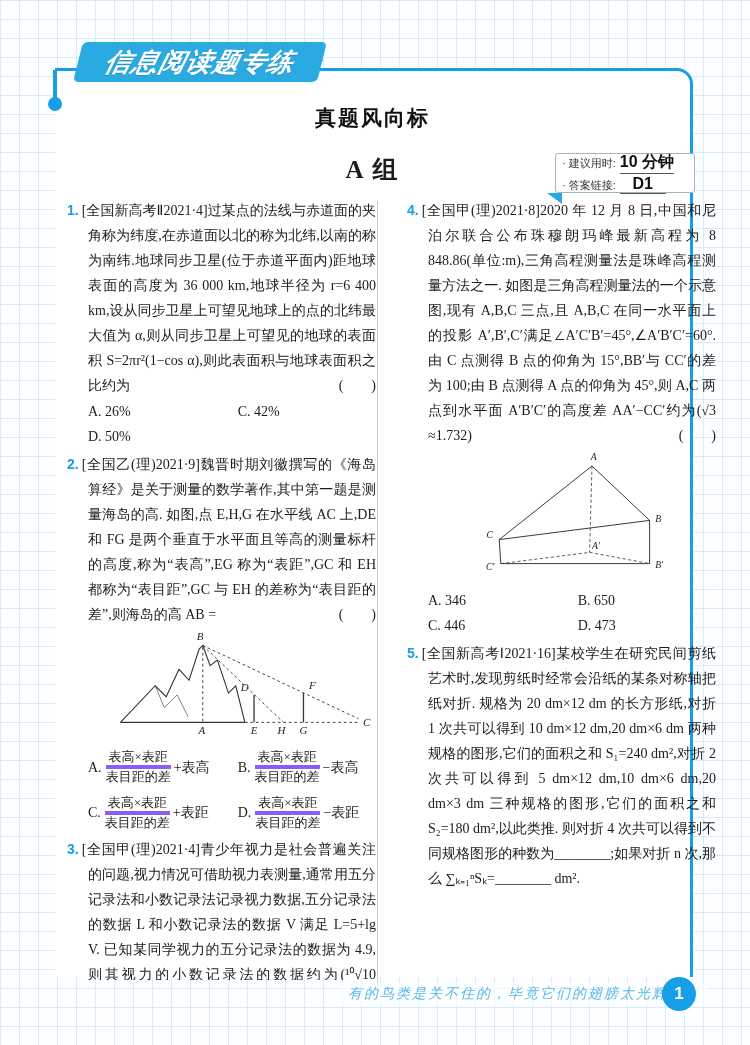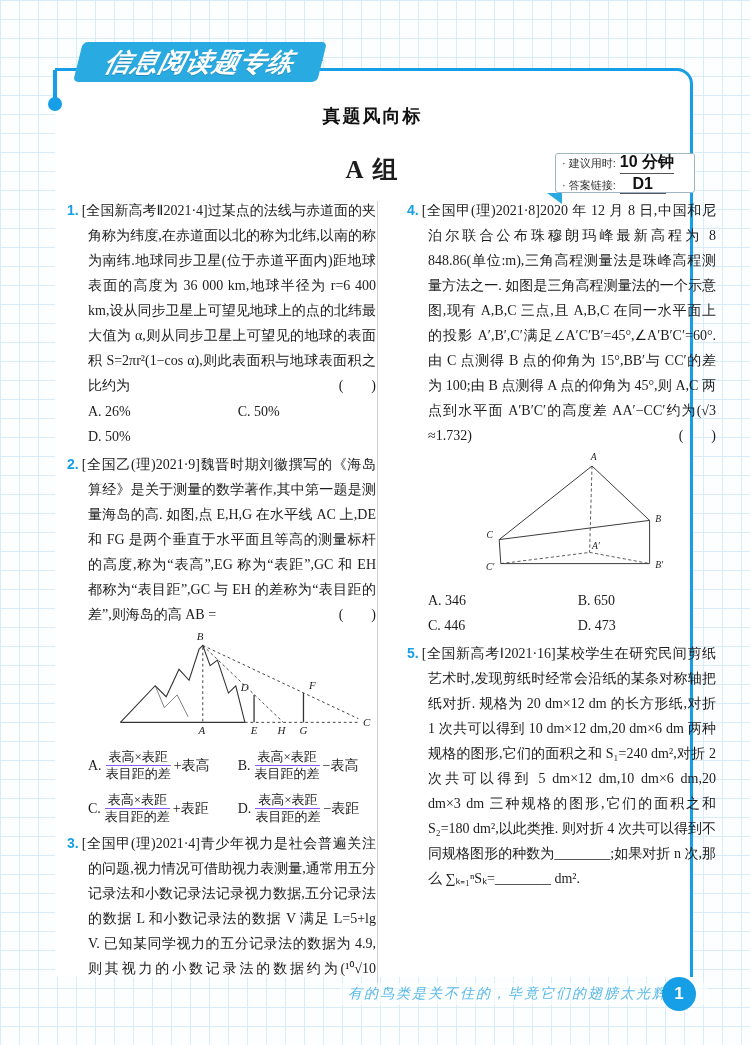--- a/index.html
+++ b/index.html
@@ -34,21 +34,21 @@
   .banner-fold {
     position:absolute; left:303px; top:60px; width:20px; height:22px;
     background:#1c1c1c; clip-path:polygon(0 0,100% 0,0 100%); z-index:2;
   }
   .banner-stem { position:absolute; left:53px; top:70px; width:4px; height:30px; background:#169fe6; z-index:4; }
   .banner-dot  { position:absolute; left:48px; top:97px; width:14px; height:14px; border-radius:50%; background:#169fe6; z-index:4; }
 
   
   .page-title {
     position:absolute; top:33px; left:0; right:0; text-align:center;
-    font-family:"Liberation Sans", sans-serif; font-weight:bold; font-size:18px; color:#111;
+    font-family:"Liberation Sans", sans-serif; font-weight:bold; font-size:21px; color:#111;
     letter-spacing:2px;
   }
   .group-heading {
     position:absolute; top:82px; left:0; right:0; text-align:center;
     font-size:25px; font-weight:bold; letter-spacing:2px;
   }
   
   .info-box {
     position:absolute; left:500px; top:82px; width:140px; height:40px;
     border:1px solid #9fb6c4; border-radius:3px; background:#fff;
@@ -80,21 +80,21 @@
   .option { text-indent:0; }
 
   .figure { text-indent:0; text-align:center; margin:2px 0; }
   .figure svg { display:inline-block; }
   .fig-label { font-family:"Liberation Serif", serif; font-style:italic; font-size:12px; fill:#222; }
 
   .frac-options { display:grid; grid-template-columns:52% 48%; row-gap:9px; text-indent:0; margin:4px 0 6px 0; line-height:1.25; }
   .frac-opt { display:flex; align-items:center; font-size:14px; }
   .opt-label { margin-right:4px; }
   .frac { display:inline-block; text-align:center; font-size:13px; }
-  .frac-num { display:block; border-bottom:1px solid #8b5cf6; padding:0 2px; }
+  .frac-num { display:block; border-bottom:4px solid #8b5cf6; padding:0 2px; }
   .frac-den { display:block; }
   .frac-tail { margin-left:3px; }
 
   
   .footer-quote {
     position:absolute; left:340px; top:983px;
     font-family:"DejaVu Sans", sans-serif; font-style:italic; font-size:14px;
     color:#56b8e9; letter-spacing:2px;
     background:rgba(255,255,255,0.6); padding:2px 8px; white-space:nowrap;
   }
@@ -134,21 +134,21 @@
   <div class="info-tail"></div>
 
   <div class="divider"></div>
 
   <div class="col col-left">
 
     <div class="question">
       <span class="qnum">1.</span><span class="qtext">[全国新高考Ⅱ2021·4]过某点的法线与赤道面的夹角称为纬度,在赤道面以北的称为北纬,以南的称为南纬.地球同步卫星(位于赤道平面内)距地球表面的高度为 36 000 km,地球半径为 r=6 400 km,设从同步卫星上可望见地球上的点的北纬最大值为 α,则从同步卫星上可望见的地球的表面积 S=2πr²(1−cos α),则此表面积与地球表面积之比约为</span><span class="paren">(　　)</span>
       <div class="options">
         <div class="option">A. 26%</div>
-        <div class="option">C. 50%</div>
+        <div class="option">C. 42%</div>
         <div class="option">D. 50%</div>
       </div>
     </div>
 
     <div class="question">
       <span class="qnum">2.</span><span class="qtext">[全国乙(理)2021·9]魏晋时期刘徽撰写的《海岛算经》是关于测量的数学著作,其中第一题是测量海岛的高. 如图,点 E,H,G 在水平线 AC 上,DE 和 FG 是两个垂直于水平面且等高的测量标杆的高度,称为“表高”,EG 称为“表距”,GC 和 EH 都称为“表目距”,GC 与 EH 的差称为“表目距的差”,则海岛的高 AB =</span><span class="paren">(　　)</span>
       <div class="figure">
         <svg width="290" height="108" viewBox="0 0 290 118">
 
           <polyline points="22,102 60,62 72,74 86,44 97,56 108,22 112,18 120,40 128,34 140,70 148,62 158,102" fill="none" stroke="#333" stroke-width="1.2"></polyline>

